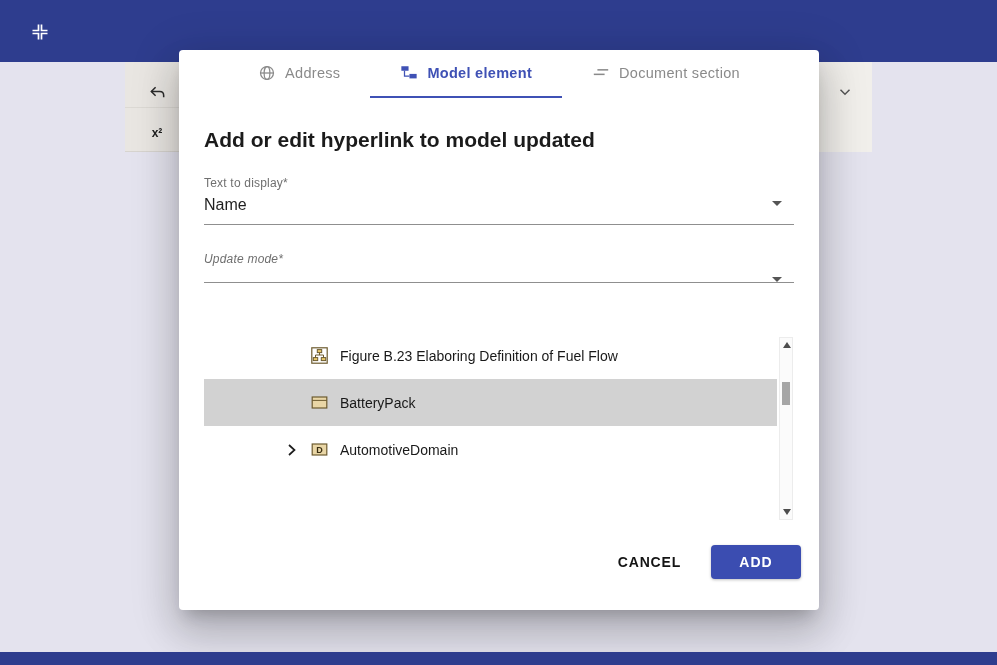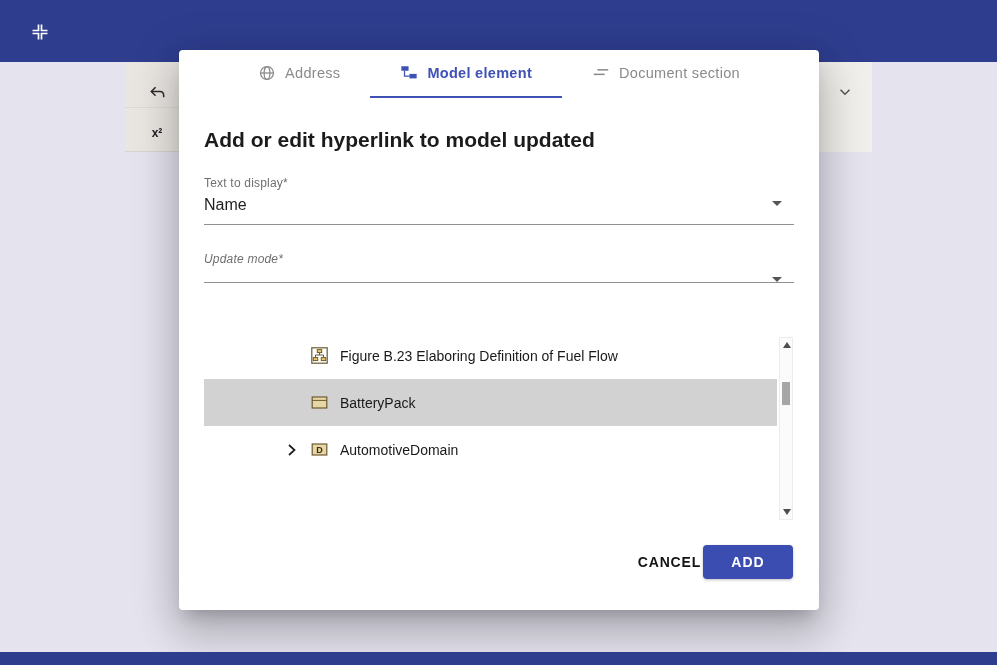--- a/index.html
+++ b/index.html
@@ -70,21 +70,21 @@
   
   .scrollbar {
     position:absolute; left:600px; top:287px; width:14px; height:183px;
     background:#fbfbfb; border:1px solid #ececec;
   }
   .sb-arrow { position:absolute; left:3px; width:0; height:0; border-left:4px solid transparent; border-right:4px solid transparent; cursor:pointer; }
   .sb-up { top:4px; border-bottom:6px solid #4d4d4d; }
   .sb-down { bottom:4px; border-top:6px solid #4d4d4d; }
   .sb-thumb { position:absolute; left:2px; top:44px; width:8px; height:23px; background:#a6a6a6; cursor:pointer; }
   
-  .actions { position:absolute; top:495px; right:26px; display:flex; align-items:center; }
+  .actions { position:absolute; top:495px; right:18px; display:flex; align-items:center; gap:28px; }
   .btn-cancel {
     background:none; border:none; font-family:inherit; font-size:14px; font-weight:bold;
     letter-spacing:.8px; color:#141414; cursor:pointer; padding:8px 2px;
   }
   .btn-add {
     width:90px; height:34px; border:none; border-radius:4px;
     background:var(--add_button, #3b4db1); color:#fff; font-family:inherit;
     font-size:14px; font-weight:bold; letter-spacing:1px; cursor:pointer;
     box-shadow:0 1px 3px rgba(0,0,0,.25);
   }

